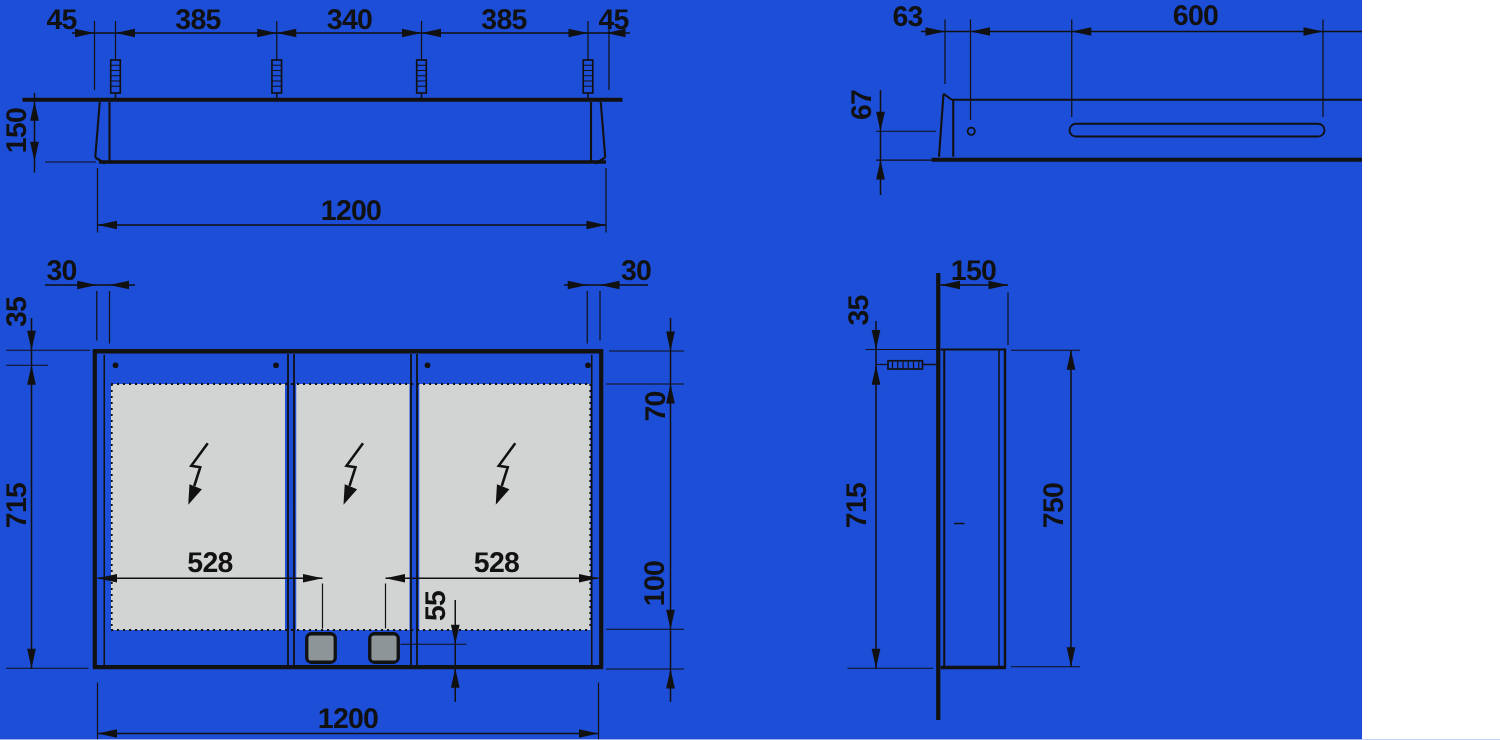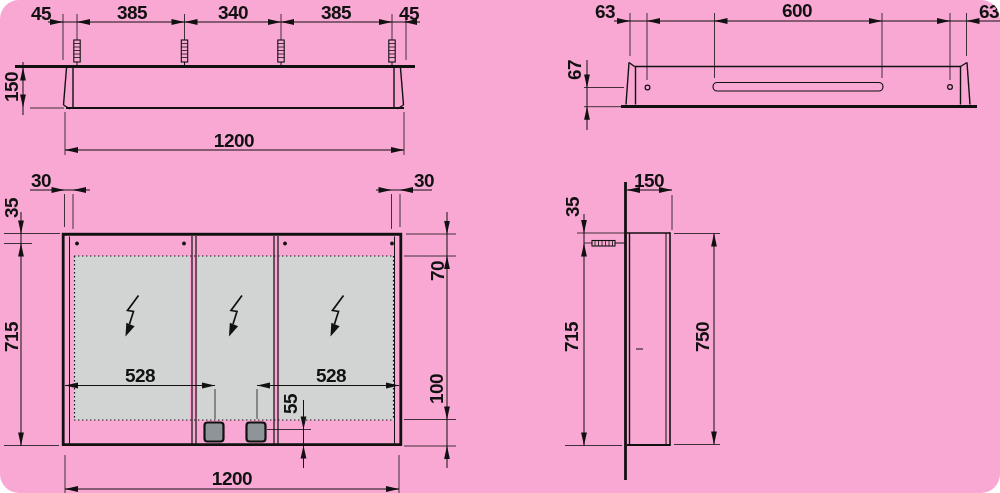--- a/index.html
+++ b/index.html
@@ -1,16 +1,16 @@
 <!DOCTYPE html>
 <html><head>
 <meta charset="utf-8">
 <style>
   html,body{margin:0;padding:0;background:#ffffff;}
-  .stage{width:1000px;height:493px;background:#f9a8d4;position:relative;overflow:hidden;border-radius:19px;}
+  .stage{width:908px;height:493px;background:#1d4ed8;position:relative;overflow:hidden;}
   svg{display:block;}
   .ln{stroke:#111;fill:none;}
   .thin{stroke-width:1;}
   .xthin{stroke-width:0.8;}
   .body{stroke-width:1.4;}
   .thick{stroke-width:2.8;}
   .med{stroke-width:2.2;}
   .arrow{fill:#111;stroke:none;}
   .dot{fill:#111;stroke:none;}
   .dotted{stroke:#111;stroke-width:1.2;stroke-dasharray:1.4 2.6;fill:none;}

